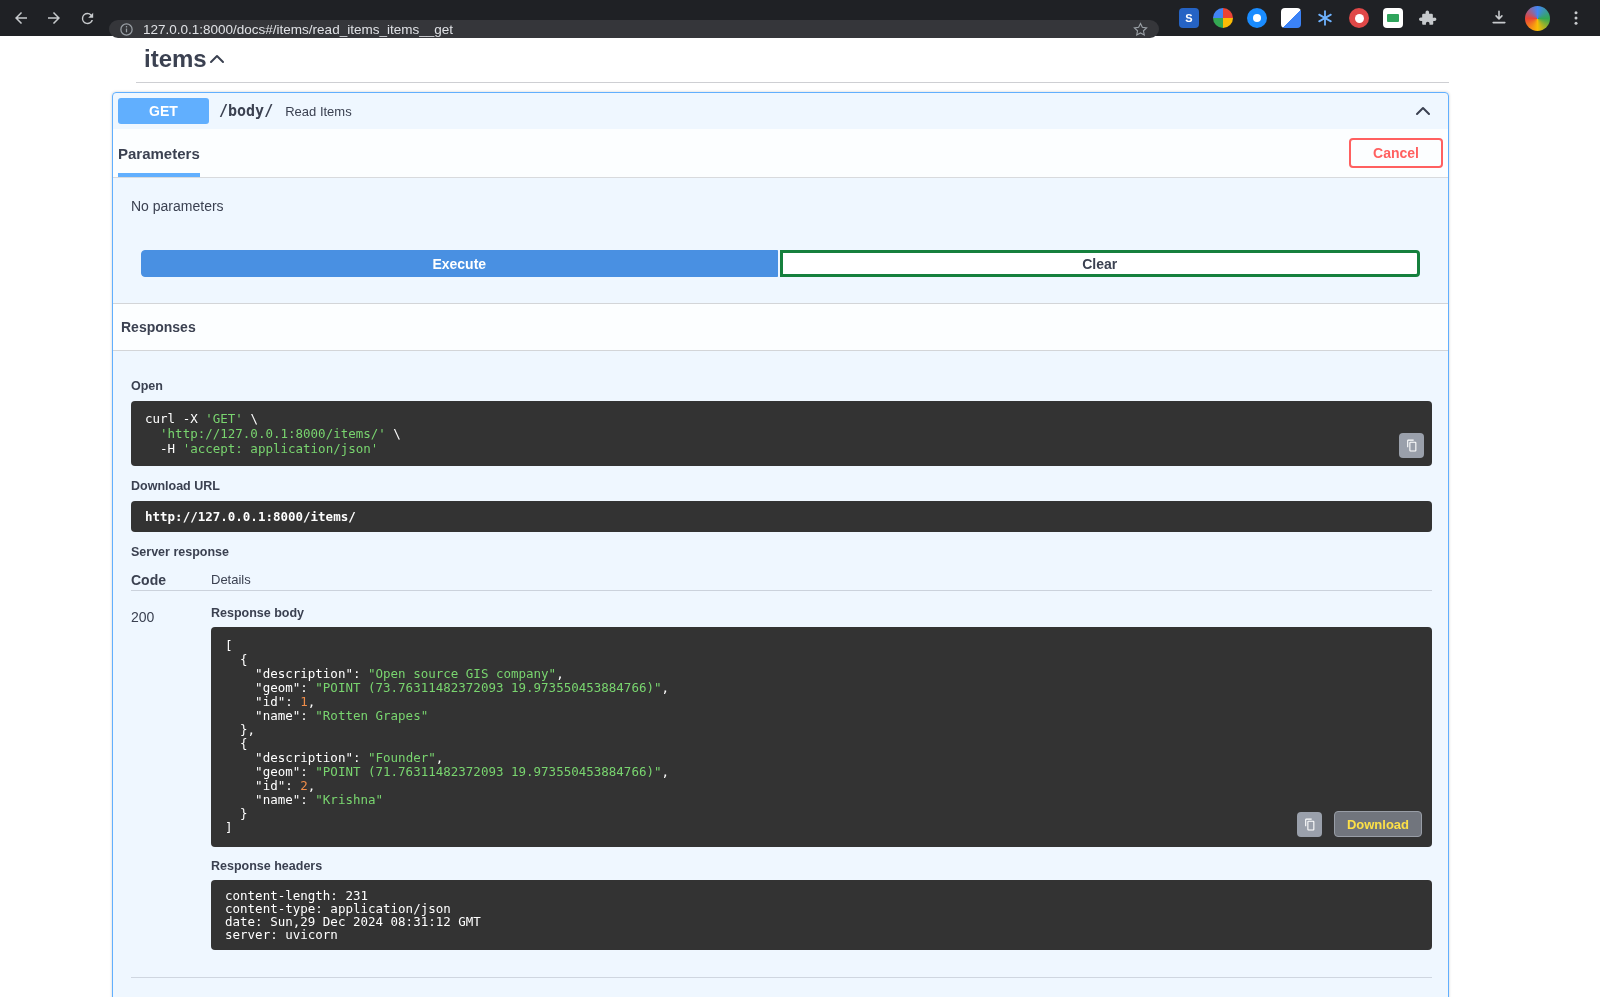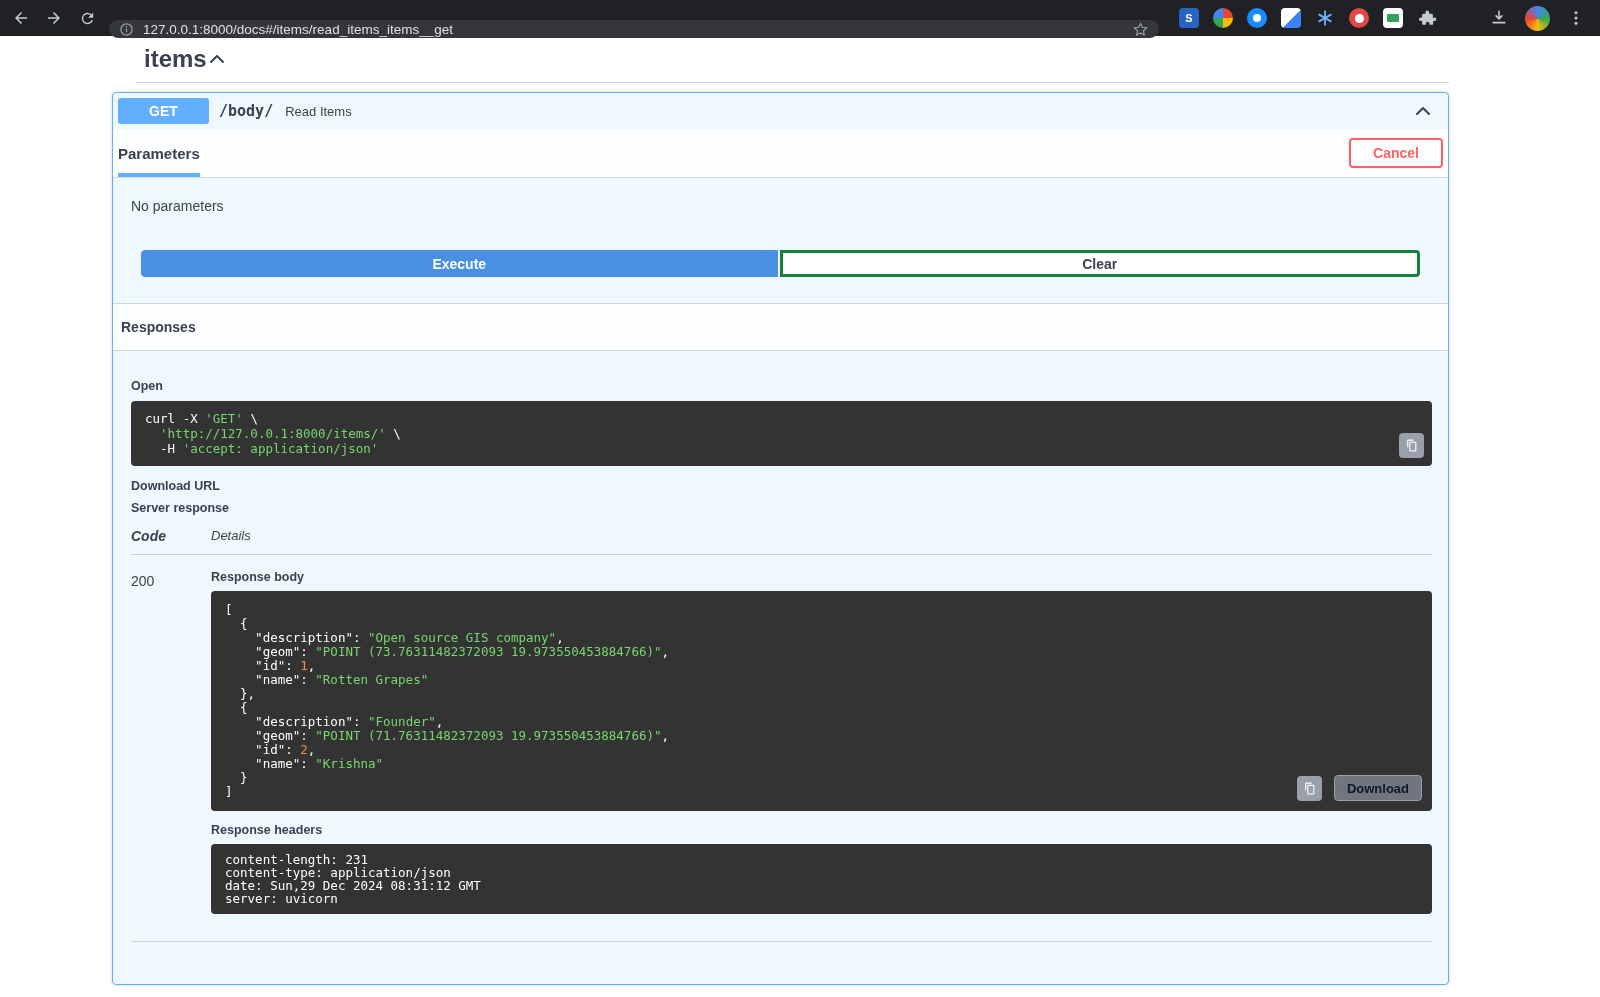--- a/index.html
+++ b/index.html
@@ -81,33 +81,33 @@
   .tok-s { color:#79d56f; }
   .tok-n { color:#f08d49; }
   .url-block { padding:8px 14px; }
   .url-block .code-lines { font-weight:700; }
   .body-block { padding:12px 14px; margin-bottom:13px; }
   .body-block .code-lines { line-height:14px; }
   .headers-block { padding:9px 14px; }
   .headers-block .code-lines { line-height:13px; }
 
   .live-response-table { margin-top:12px; }
-  .table-head { display:flex; border-bottom:1px solid rgba(59,65,81,.2); padding-bottom:10px;font-style:italic; }
+  .table-head { display:flex; border-bottom:1px solid rgba(59,65,81,.2); padding-bottom:2px; }
   .col-status { width:80px; }
   .table-head .col-status { font-size:14px; font-weight:700; color:#3b4151; }
   .table-head .col-details { font-size:13px; color:#3b4151; }
   .table-row { display:flex; padding-top:16px; }
   .status-code { font-size:14px; color:#3b4151; padding-top:2px; }
   .col-details { flex:1; }
 
   .copy-btn { width:25px; height:25px; border-radius:4px; background:#9aa0ab; border:none;
               display:flex; align-items:center; justify-content:center; cursor:pointer; flex:0 0 auto; }
   .curl-copy { position:absolute; right:8px; bottom:8px; }
   .block-controls { position:absolute; right:10px; bottom:10px; display:flex; align-items:center; gap:12px; }
-  .download-btn { height:26px; padding:0 12px; background:#71757d; color:#0f172a;
+  .download-btn { height:26px; padding:0 12px; background:#71757d; color:#fde047;
                   border:1px solid #989da6; border-radius:4px; font-weight:700; font-size:13px;
                   cursor:pointer; font-family:inherit; }
 
   .documented-responses { margin-top:14px; border-top:1px solid rgba(59,65,81,.18); padding:12px 0 30px; }
 </style>
 </head>
 <body>
 
 <div class="browser-bar">
   <div class="nav-btn">
@@ -248,20 +248,25 @@
                   <div class="code-line"><span class="tok-p">  -H </span><span class="tok-s">'accept: application/json'</span></div>
                 </div>
               <button class="copy-btn curl-copy">
                 <svg width="13" height="13" viewBox="0 0 24 24">
                     <path d="M16 1H6a2 2 0 0 0-2 2v12h2V3h10V1zm3 4H10a2 2 0 0 0-2 2v14a2 2 0 0 0 2 2h9a2 2 0 0 0 2-2V7a2 2 0 0 0-2-2zm0 16h-9V7h9v14z" fill="#fff"></path>
                   </svg>
               </button>
             </div>
 
             <div class="block-label">Download URL</div>
+            <div class="code-block url-block">
+              <div class="code-lines">
+                  <div class="code-line"><span class="tok-p">http://127.0.0.1:8000/items/</span></div>
+                </div>
+            </div>
 
             <div class="block-label">Server response</div>
 
             <div class="live-response-table">
               <div class="table-head">
                 <div class="col-status">Code</div>
                 <div class="col-details">Details</div>
               </div>
               <div class="table-row">
                 <div class="col-status status-code">200</div>

